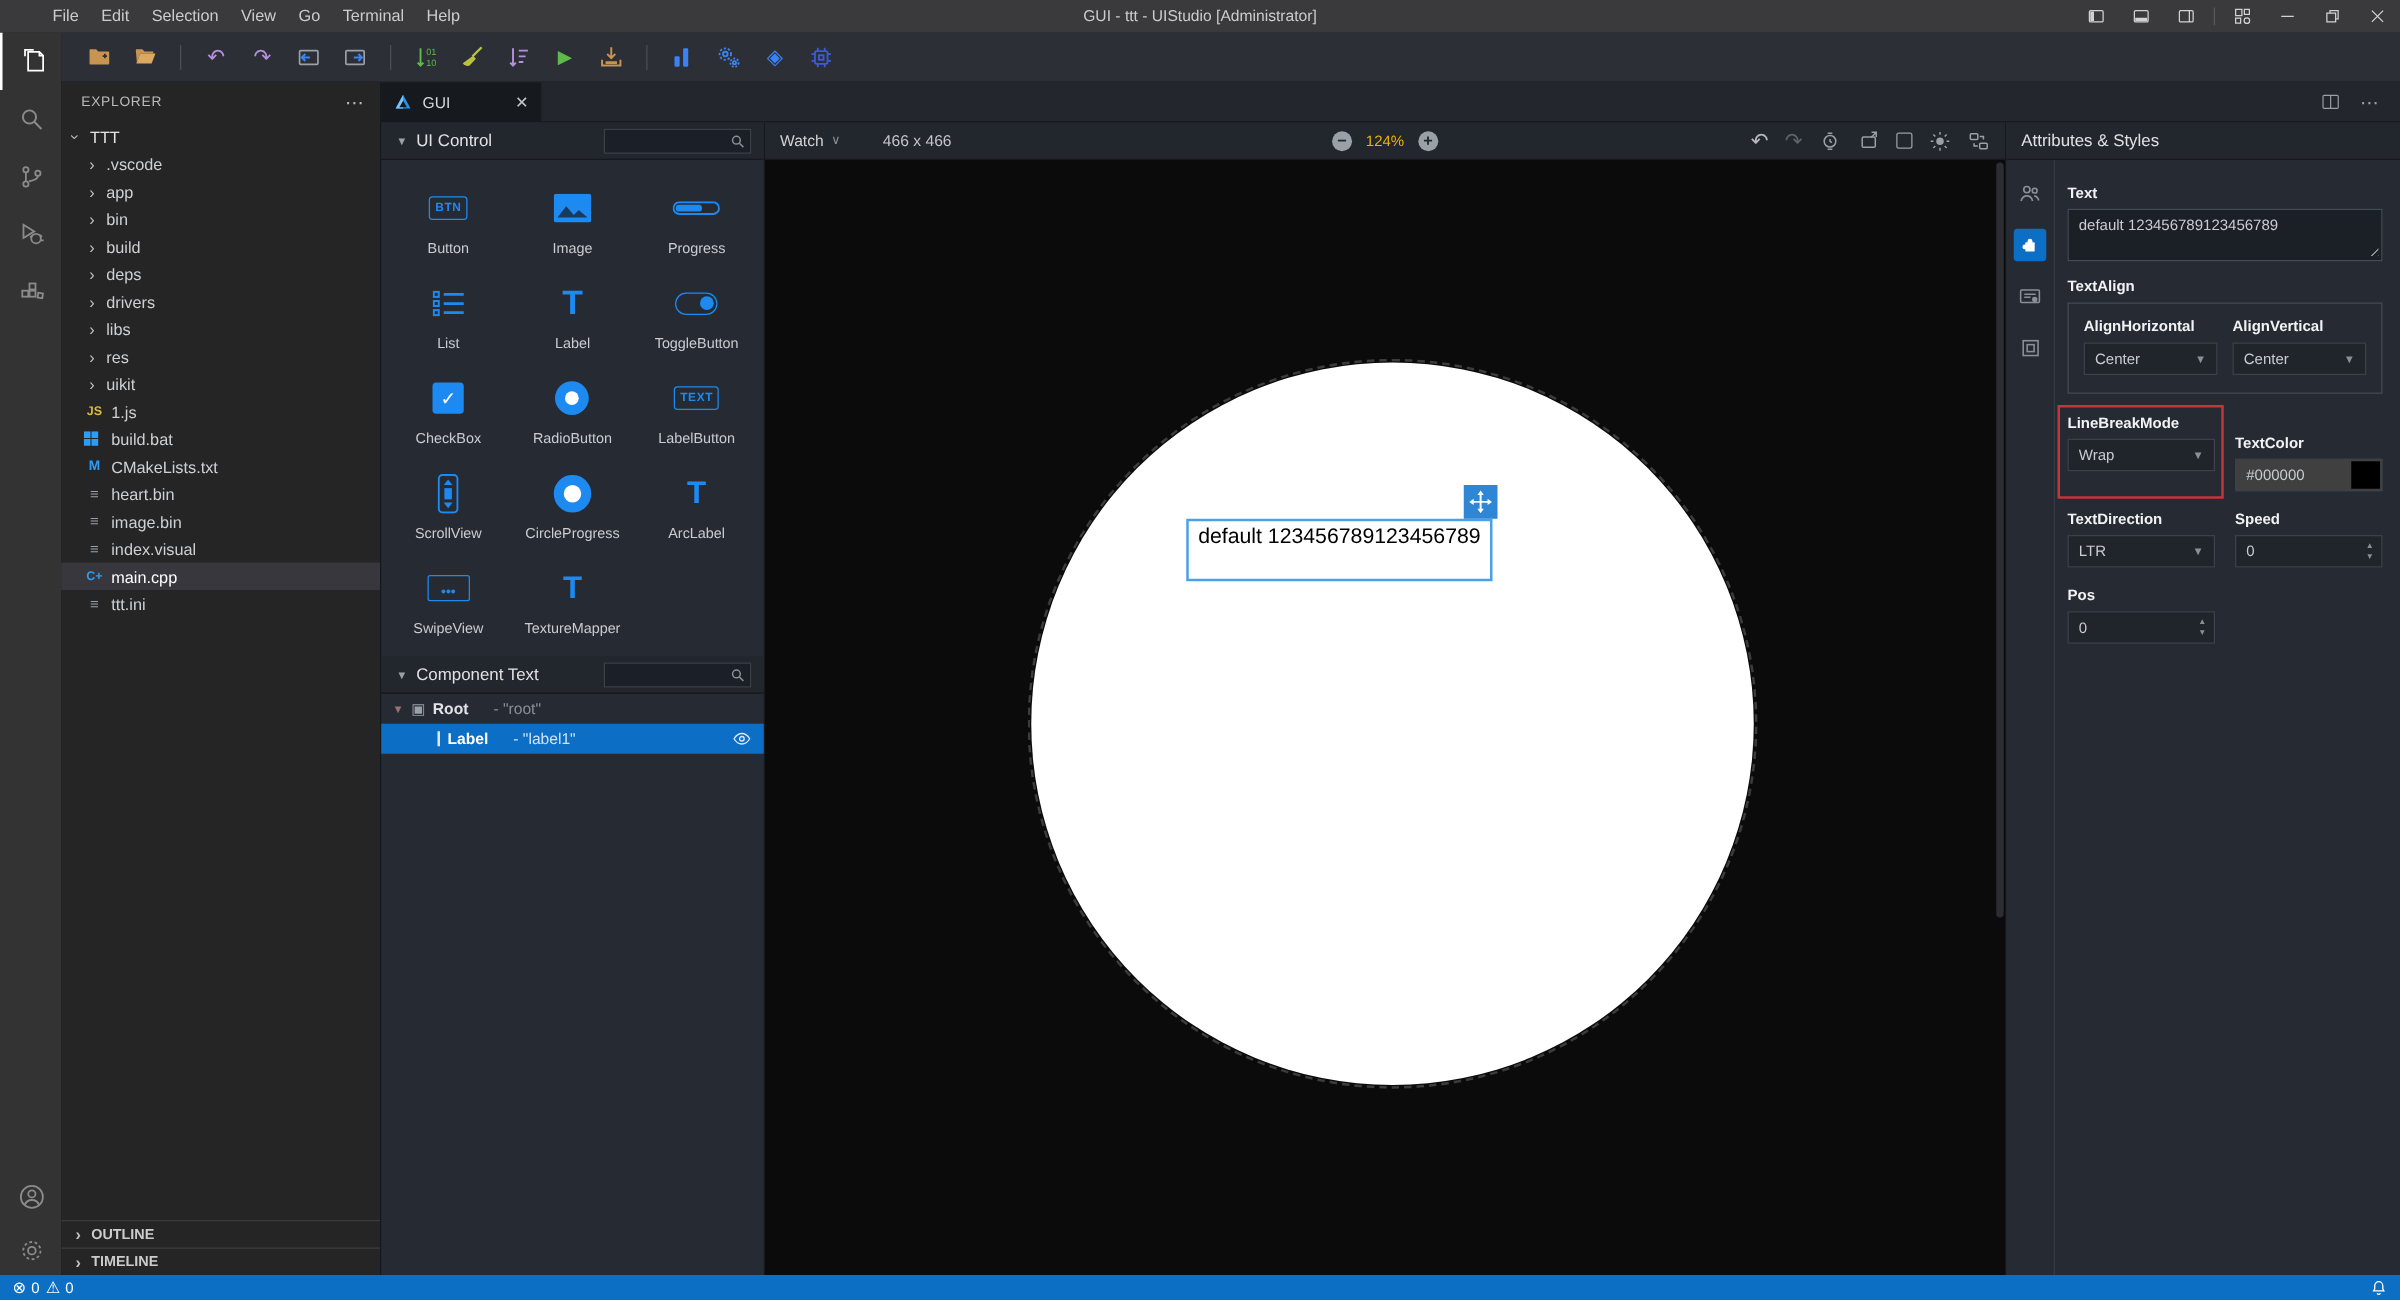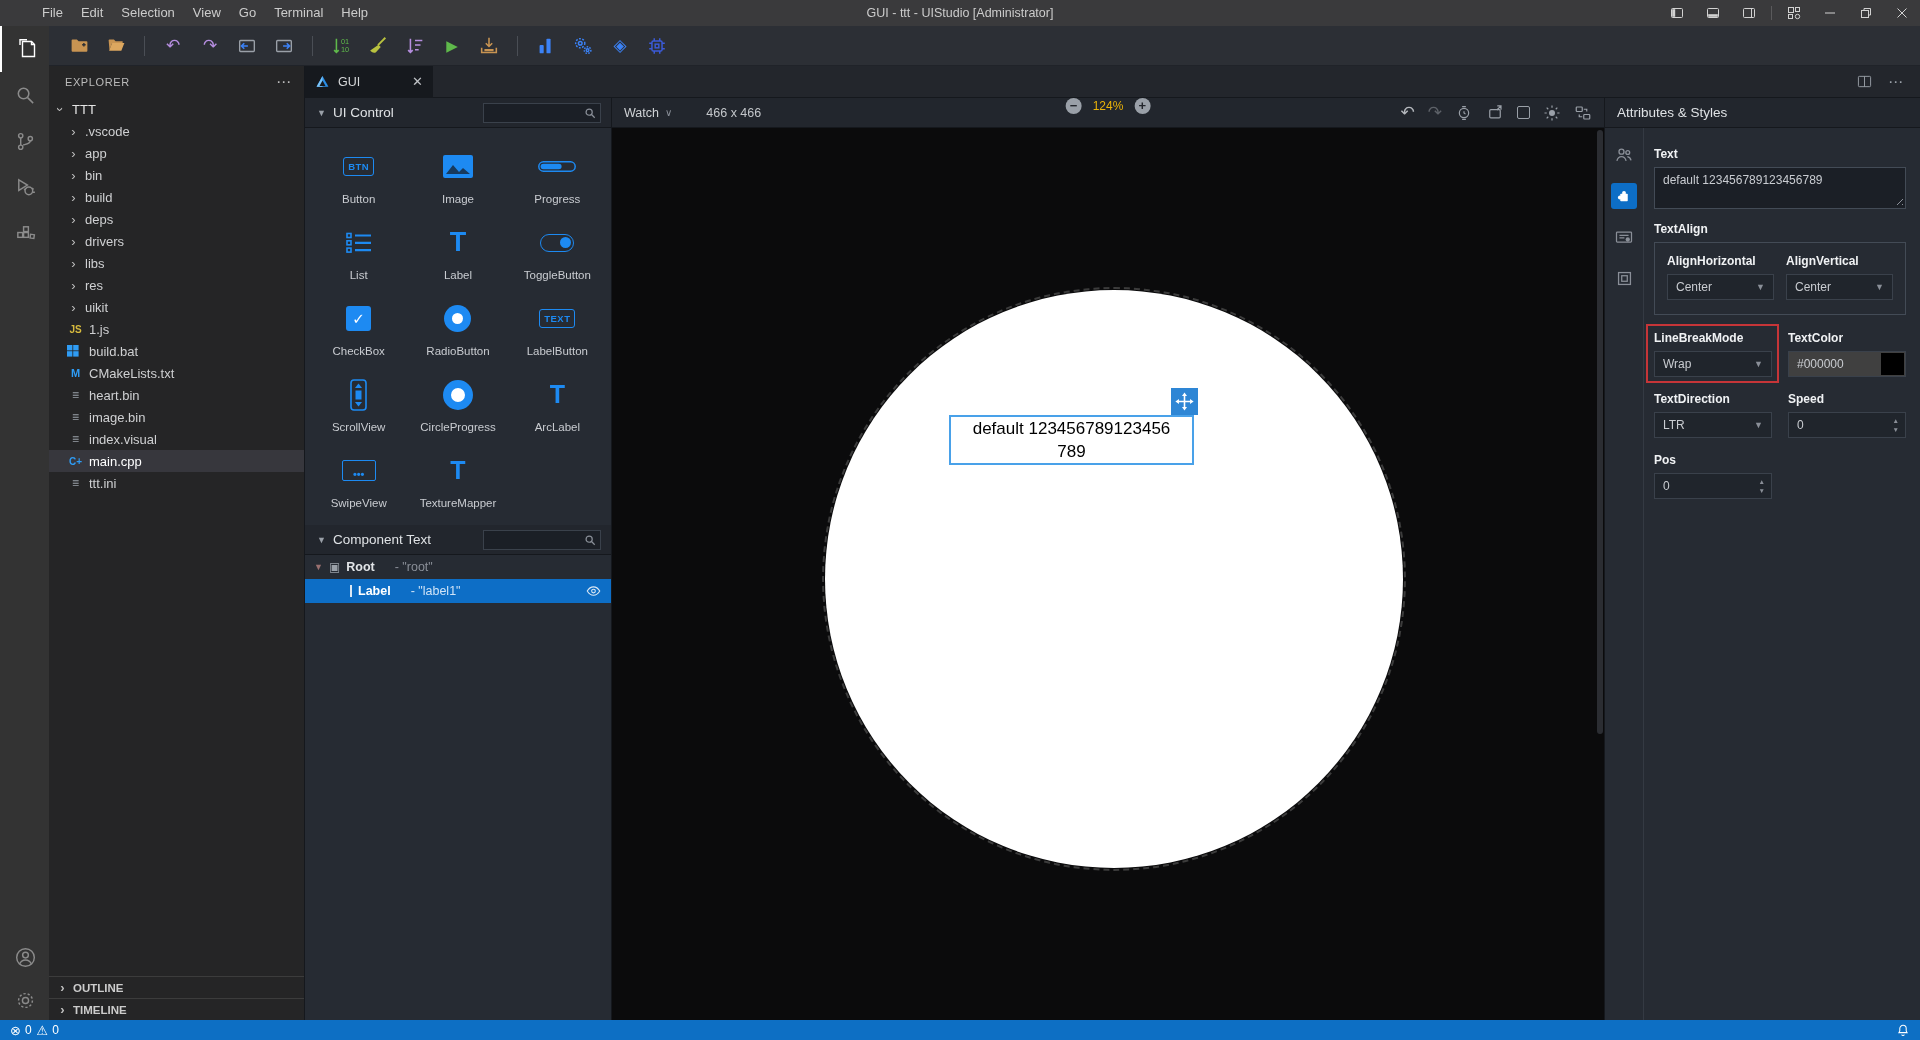--- a/index.html
+++ b/index.html
@@ -91,35 +91,35 @@
   .ctrow .inst{color:#8a8f98;margin-left:14px}
   .ctrow.selected{background:var(--sel);color:#eaf3fc}
   .ctrow.selected .type{color:#ffffff}
   .ctrow.selected .inst{color:#cfe3f7}
   .root-glyph{color:#9aa0a8;font-size:12px}
   .lbl-bar{width:2px;height:12px;background:#dce8f4;margin-left:3px}
   .eye{margin-left:auto;margin-right:10px}
 
   
   .canvascol{flex:1;display:flex;flex-direction:column;min-width:0}
-  .cv-toolbar{height:30px;background:var(--bg-header);border-bottom:1px solid var(--line);display:flex;position:relative;padding:0 12px}
+  .cv-toolbar{height:30px;background:var(--bg-header);border-bottom:1px solid var(--line);display:flex;align-items:center;position:relative;padding:0 12px}
   .cv-left{display:flex;align-items:center;gap:6px;color:#d0d3d6;font-size:12.5px}
   .cv-size{margin-left:28px;color:#c3c6ca}
   .cv-center{position:absolute;left:50%;transform:translateX(-50%);display:flex;align-items:center;gap:11px}
   .zbtn{width:16px;height:16px;border-radius:50%;background:#9aa0a8;color:#23262c;display:flex;align-items:center;justify-content:center;font-size:13px;font-weight:bold;line-height:0;cursor:pointer}
   .cv-zoom{color:#eab308;font-size:12px}
   .cv-right{margin-left:auto;display:flex;align-items:center;gap:13px;color:#9aa0a8}
   .cv-right .dimico{color:#5d6168}
   .uglyph{font-size:17px;line-height:1}
   .chkbox-ico{width:13px;height:13px;border:1.5px solid #9aa0a8;border-radius:2px}
   .cv-view{position:relative;flex:1;background:var(--bg-canvas);overflow:hidden}
   .ring{position:absolute;left:210px;top:159px;width:584px;height:584px;border-radius:50%;border:2px dashed #3c3c3c}
   .screen{position:absolute;left:213px;top:162px;width:578px;height:578px;border-radius:50%;background:#ffffff}
   .sel-label{position:absolute;left:337px;top:287px;width:245px;height:50px;border:2px solid #49a1e9;background:#ffffff;
-             color:#000000;font-size:17px;line-height:23px;text-align:center;display:flex;flex-direction:column;justify-content:center;cursor:move}
+             color:#000000;font-size:17px;line-height:23px;text-align:center;display:flex;flex-direction:row;justify-content:center;cursor:move}
   .handle{position:absolute;left:559px;top:260px;width:27px;height:27px;background:#2e86d5;display:flex;align-items:center;justify-content:center;cursor:move}
   .vscroll{position:absolute;right:1px;top:2px;width:6px;height:604px;background:#41454c;opacity:.6;border-radius:3px}
 
   
   .rightpanel{width:316px;background:var(--bg-panel);display:flex;flex-direction:column;border-left:1px solid var(--line)}
   .rp-header{height:30px;background:var(--bg-header);border-bottom:1px solid var(--line);display:flex;align-items:center;padding:0 12px;color:#dfe2e5;font-size:13.5px}
   .rp-body{flex:1;display:flex;min-height:0}
   .rp-rail{width:38px;display:flex;flex-direction:column;align-items:center;padding-top:14px;gap:15px}
   .rail-ic{width:26px;height:26px;display:flex;align-items:center;justify-content:center;color:#8a8f98;border-radius:3px}
   .rail-ic.active{background:var(--sel);color:#ffffff}
@@ -752,21 +752,21 @@
 
                 <div class="grid2">
                   <div class="fld hl-red">
                     <div class="flabel" style="margin-top:0">LineBreakMode</div>
                     <div class="selectbox">
                       <span>Wrap</span>
                         <span class="caret">▼</span>
                     </div>
                   </div>
                   <div class="fld">
-                    <div class="flabel" style="margin-top:0">TextColor</div>
+                    <div class="flabel" style="margin-top:16px">TextColor</div>
                     <div class="colorfield">
                       <span>#000000</span>
                       <span class="swatch"></span>
                     </div>
                   </div>
                   <div class="fld">
                     <div class="flabel">TextDirection</div>
                     <div class="selectbox">
                       <span>LTR</span>
                         <span class="caret">▼</span>

